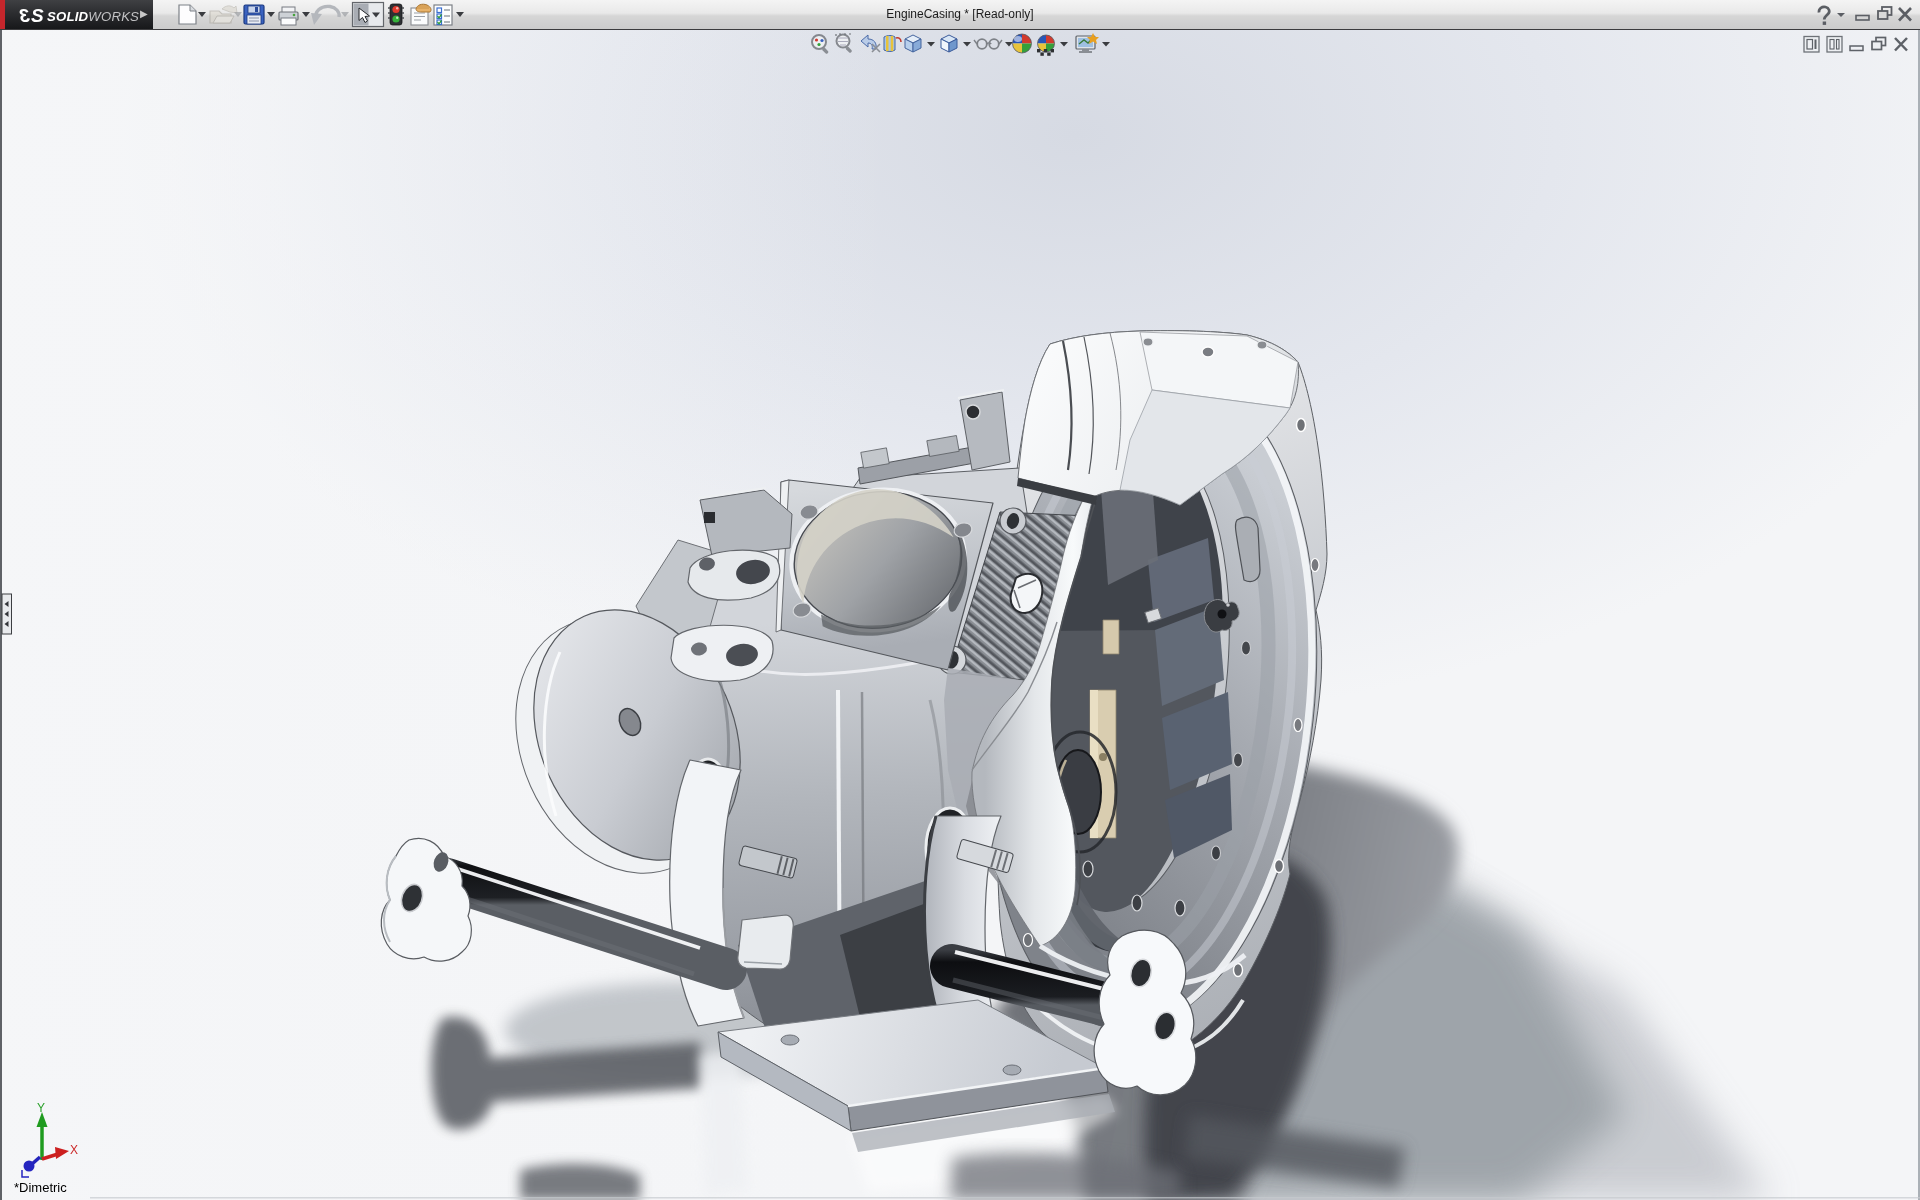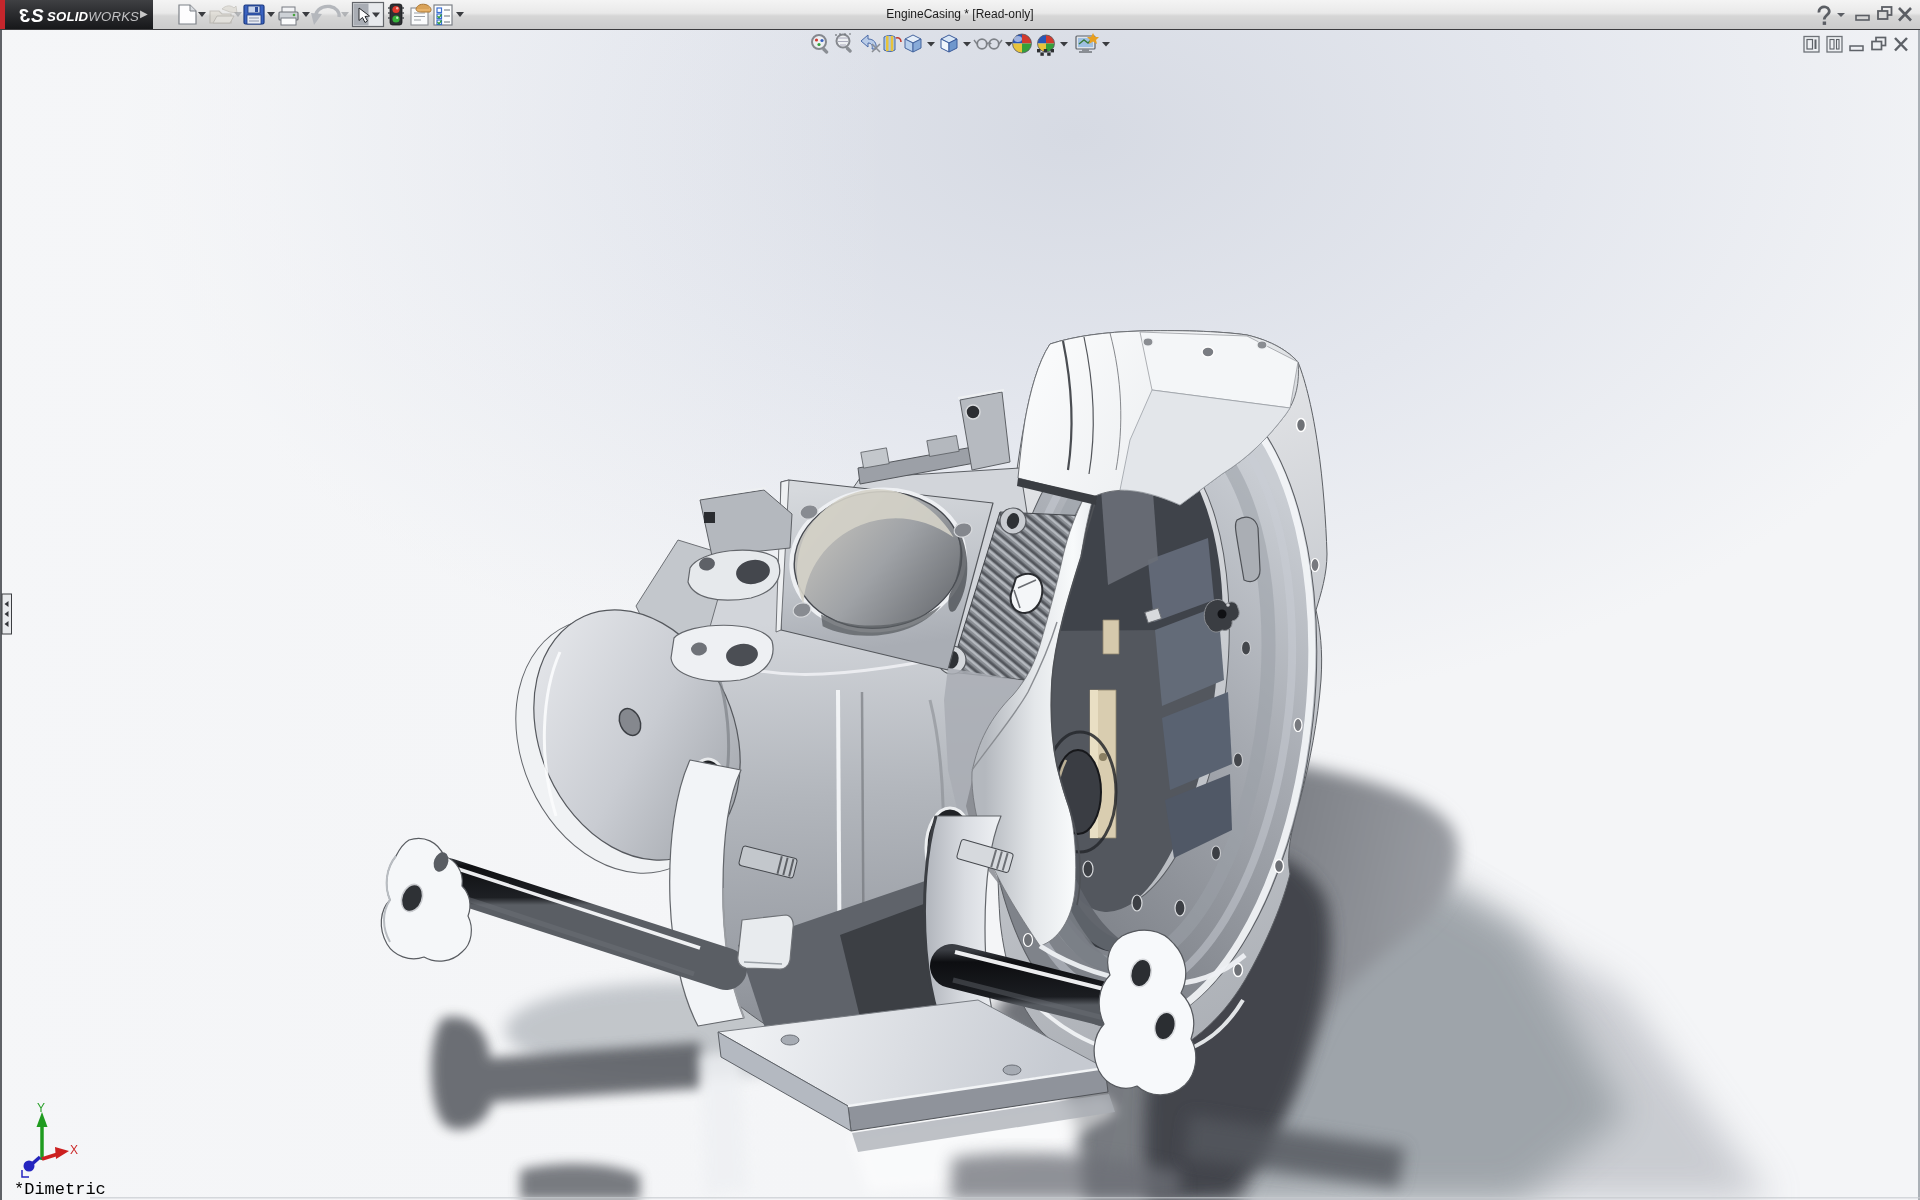--- a/index.html
+++ b/index.html
@@ -7,21 +7,21 @@
   #titlebar{position:absolute;left:0;top:0;width:1920px;height:29px;
     background:linear-gradient(#f4f4f4 0%,#e9e9e9 45%,#d6d6d6 55%,#cccccc 100%);
     border-bottom:1px solid #3c3c3e;}
   #logo{position:absolute;left:0;top:0;width:153px;height:29px;
     background:linear-gradient(#3f4043 0%,#2a2b2e 50%,#17181a 100%);}
   #redstrip{position:absolute;left:0;top:0;width:5px;height:29px;background:#c5262c;}
   #logoarrow{position:absolute;left:140px;top:8px;color:#c8c8c8;font-size:10px;}
   #title{position:absolute;left:0;top:0;width:1920px;height:29px;text-align:center;
     line-height:29px;font-size:12px;color:#1c1c1c;}
   #viewport{position:absolute;left:0;top:30px;width:1920px;height:1170px;}
-  #dimetric{position:absolute;left:14px;top:1150px;font-size:17px;color:#000;font-family:Liberation Mono, monospace;}
+  #dimetric{position:absolute;left:14px;top:1150px;font-size:13px;color:#000;}
 </style>
 </head>
 <body>
 <div id="viewport">
 <svg id="scene" width="1920" height="1170" viewBox="0 30 1920 1170">
 <defs>
   <radialGradient id="bgGrad" cx="0.56" cy="0.09" rx="0.58" ry="0.62">
     <stop offset="0" stop-color="#d6dae3"></stop>
     <stop offset="0.5" stop-color="#e4e7ee"></stop>
     <stop offset="1" stop-color="#f4f5f7"></stop>

